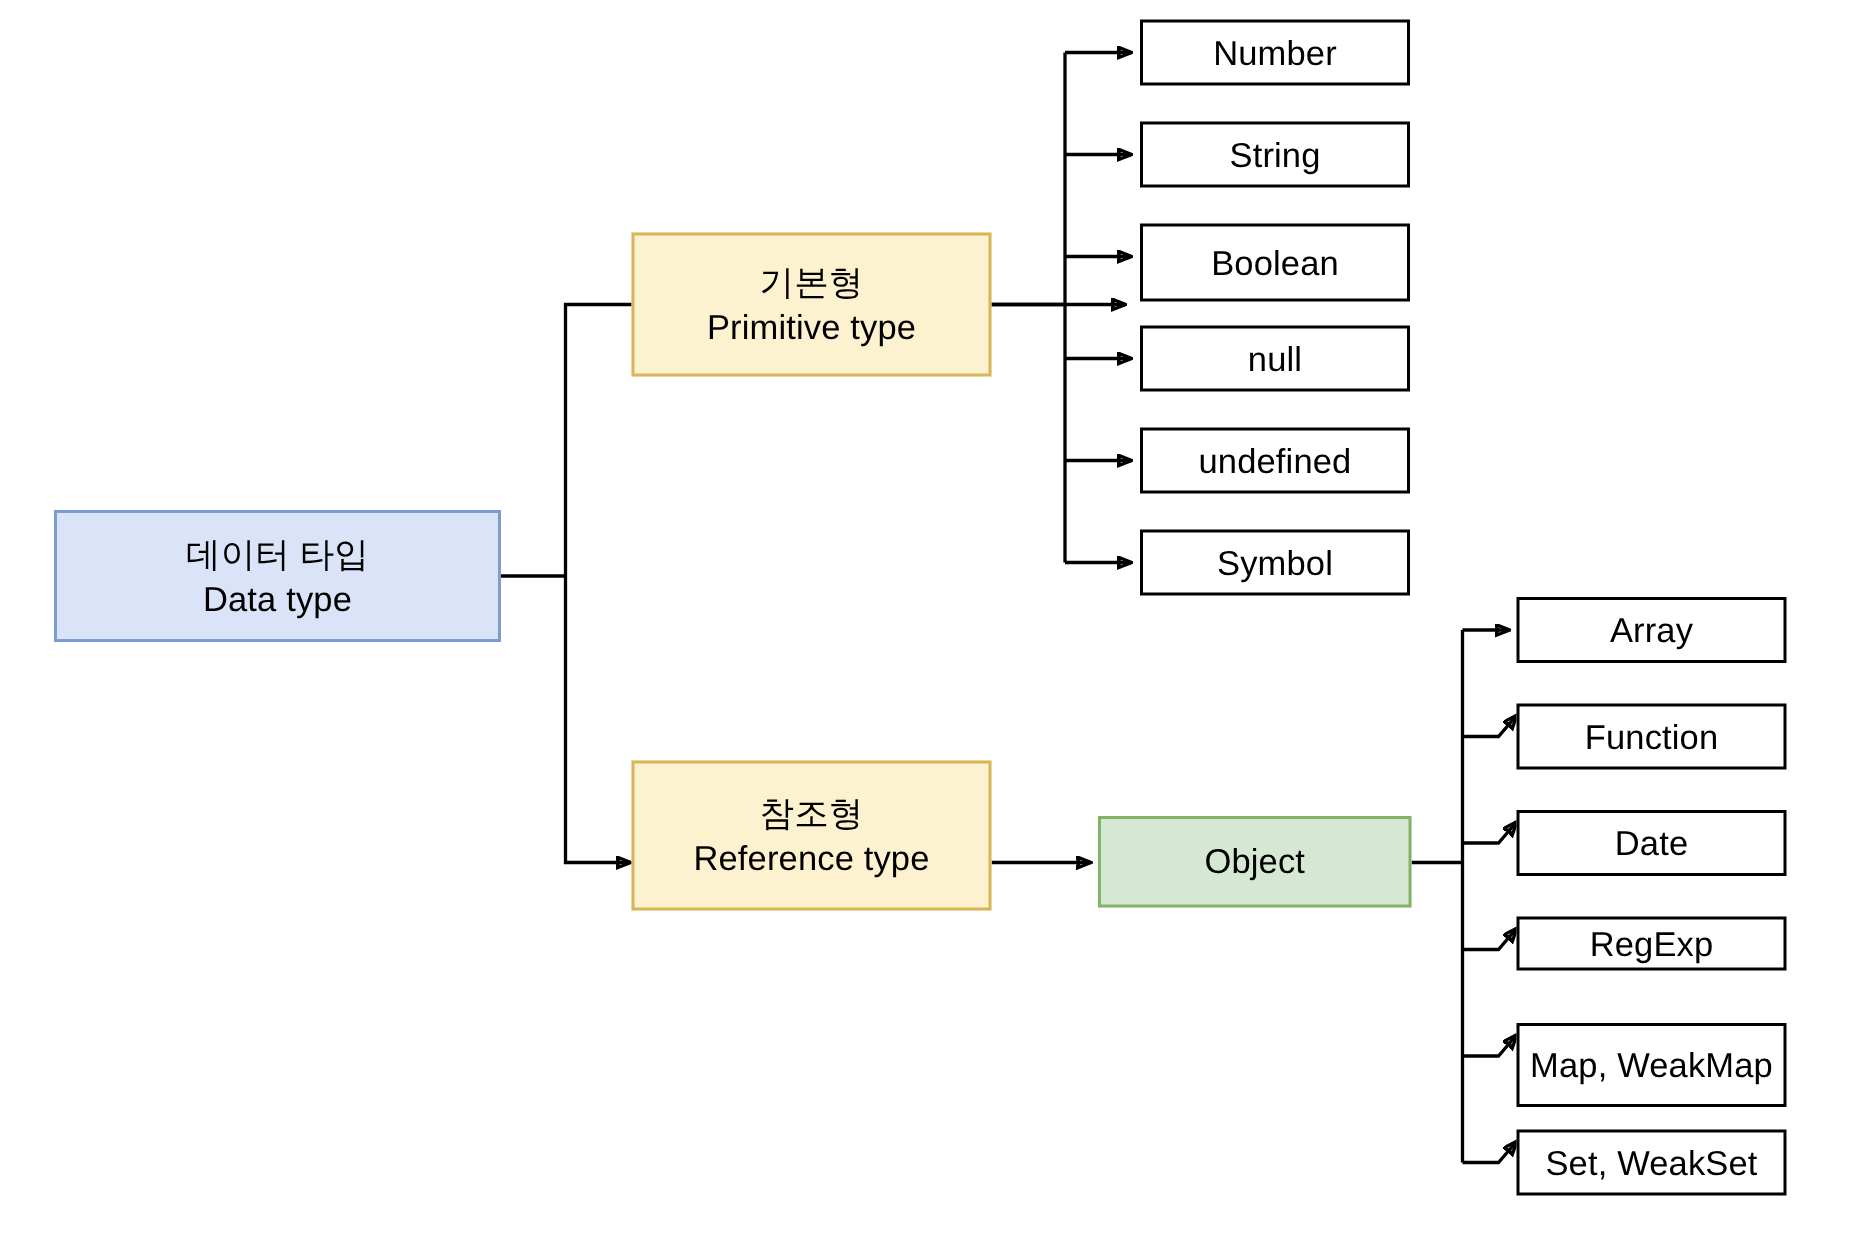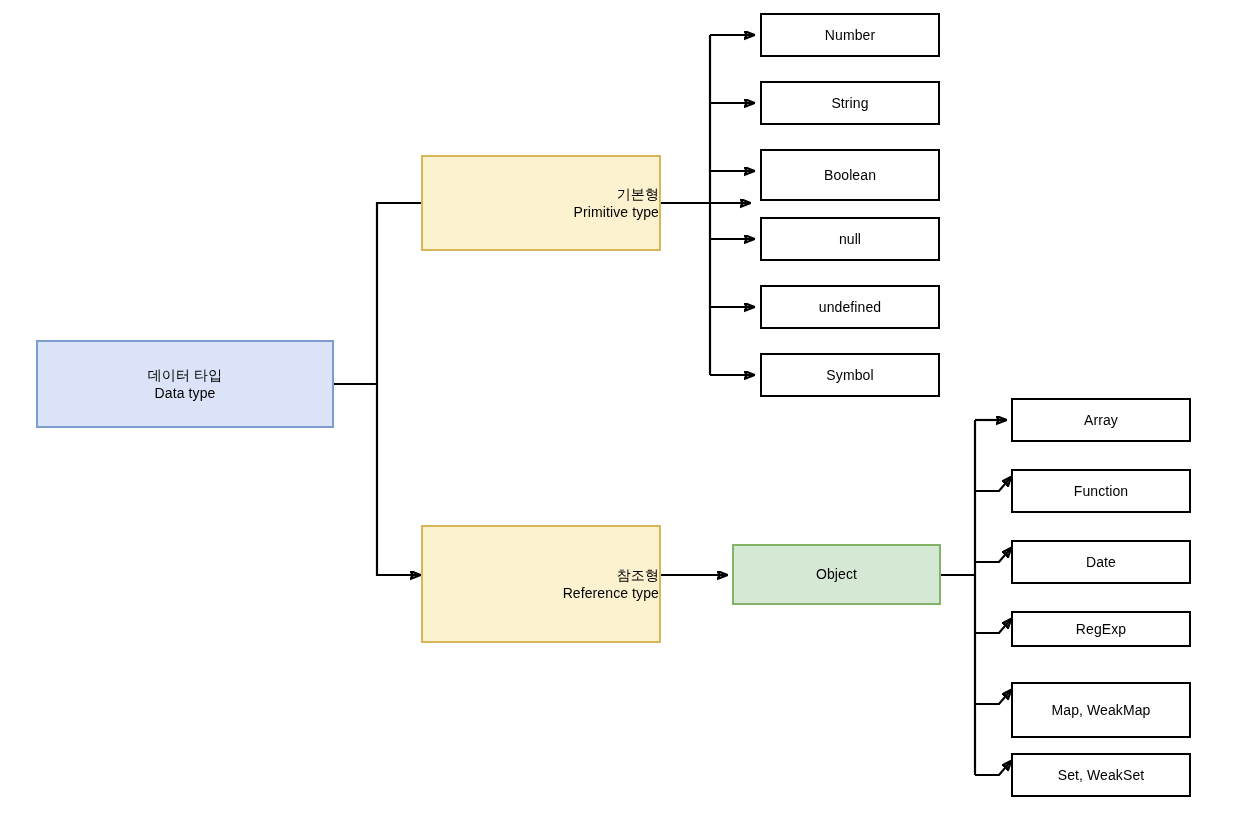--- a/index.html
+++ b/index.html
@@ -19,34 +19,33 @@
   }
   .node {
     position: absolute;
     box-sizing: border-box;
     display: flex;
     flex-direction: column;
     align-items: center;
     justify-content: center;
     text-align: center;
     color: #000000;
-    font-size: 14px;
+    font-size: 23px;
     line-height: 1.32;
     letter-spacing: 0.1px;
     z-index: 3;
   }
   .node .line2 { display: block; }
   .node-root {
     background: #dae3f7;
     border: 2px solid #7d9cd0;
   }
   .node-group {
     background: #fdf2cf;
     border: 2px solid #d6b656;
-    align-items: flex-end;
   }
   .node-object {
     background: #d5e8d4;
     border: 2px solid #82b366;
   }
   .node-leaf {
     background: #ffffff;
     border: 2px solid #000000;
   }
   svg.wires {
@@ -104,21 +103,21 @@
   <div class="node node-root" style="left:36px; top:340px; width:298px; height:88px;">
     <span>데이터 타입</span>
     <span class="line2">Data type</span>
   </div>
 
   <div class="node node-group" style="left:421px; top:155px; width:240px; height:96px;">
     <span>기본형</span>
     <span class="line2">Primitive type</span>
   </div>
 
-  <div class="node node-group" style="left:421px; top:525px; width:240px; height:118px;">
+  <div class="node node-group" style="left:421px; top:507px; width:240px; height:100px;">
     <span>참조형</span>
     <span class="line2">Reference type</span>
   </div>
 
   <div class="node node-object" style="left:732px; top:544px; width:209px; height:61px;">
     <span>Object</span>
   </div>
 
   <div class="node node-leaf" style="left:760px; top:13px; width:180px; height:44px;">
     <span>Number</span>

